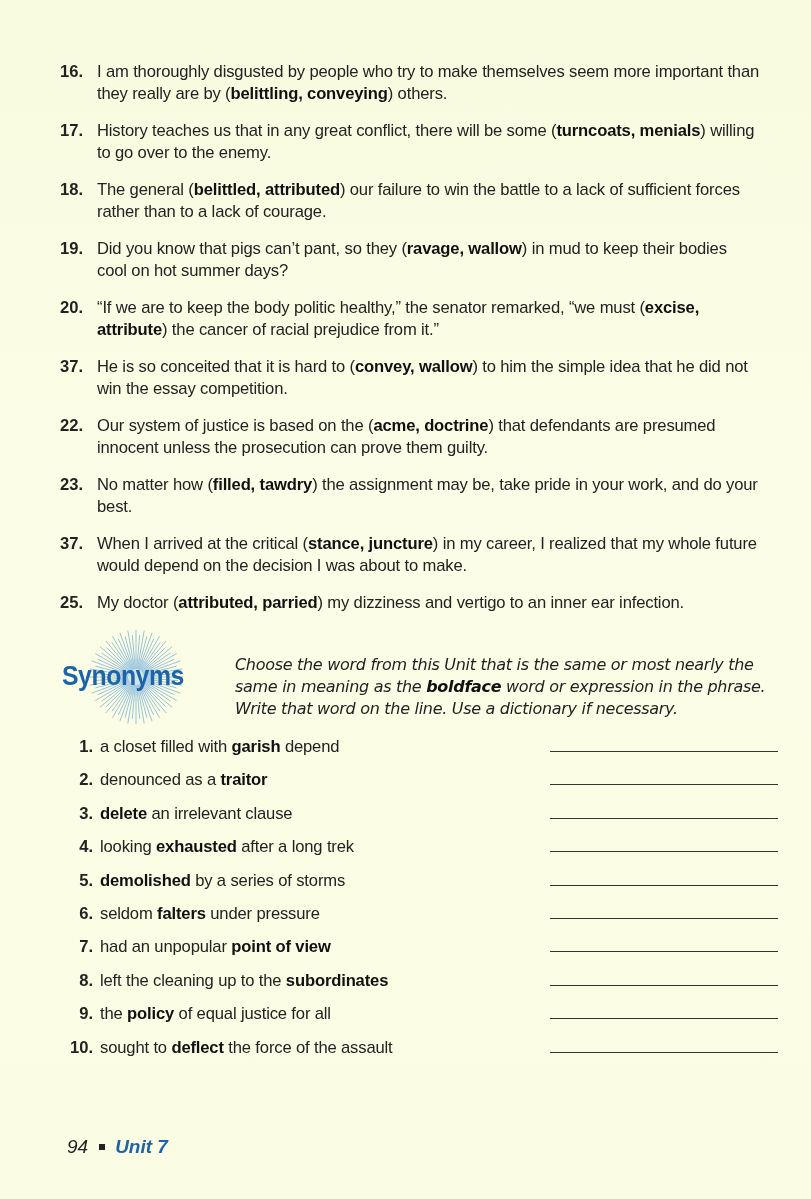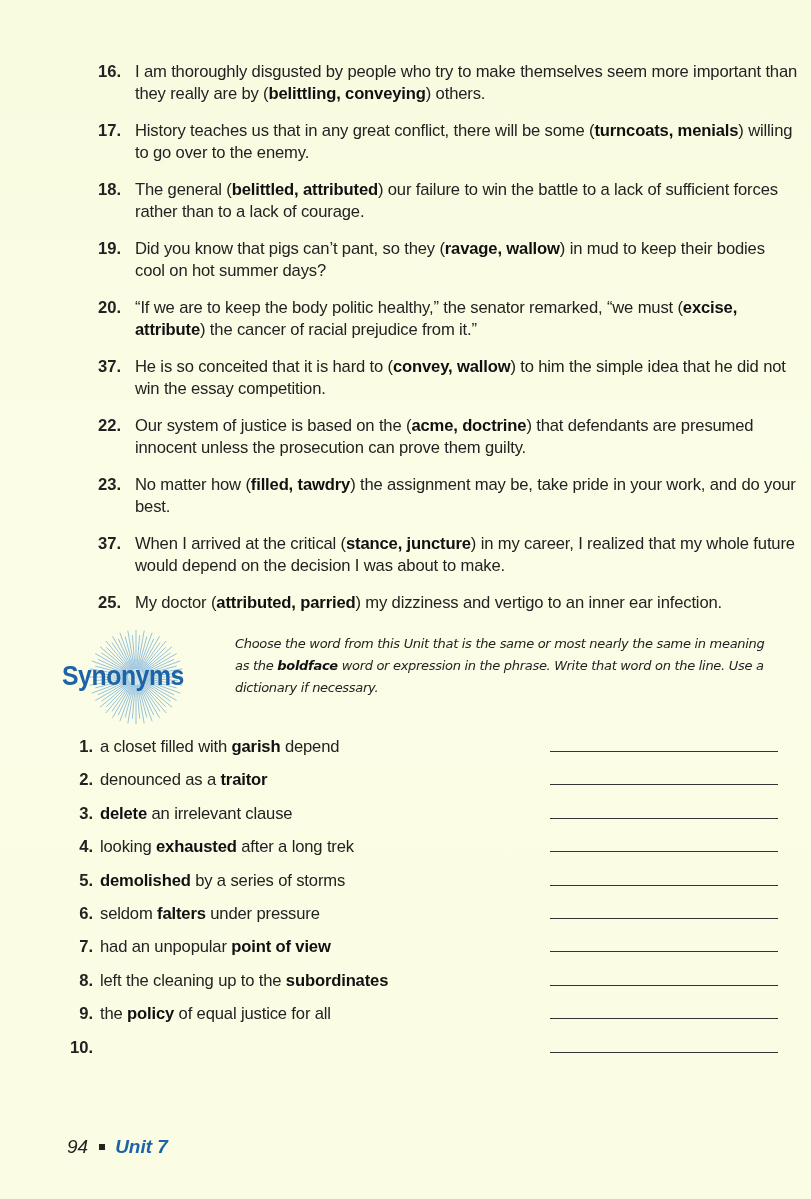--- a/index.html
+++ b/index.html
@@ -5,32 +5,32 @@
     html, body { margin: 0; padding: 0; }
     body {
       width: 811px; height: 1199px;
       background: #fbfde4;
       position: relative; overflow: hidden;
       font-family: "Liberation Sans", sans-serif;
       color: #222;
     }
     .page { position: absolute; left: 0; top: 0; width: 811px; height: 1199px;
       background: linear-gradient(180deg, #f8fbdf 0%, #fbfde6 40%, #fafce3 100%); }
-    .items { position: absolute; left: 60px; top: 61px; width: 700px; margin-left: 38px; }
+    .items { position: absolute; left: 60px; top: 61px; width: 700px; }
     .item { display: flex; font-size: 16.6px; line-height: 22px; margin-bottom: 15px; }
     .item .num { width: 37px; flex: none; font-weight: bold; }
     .item .txt { flex: 1; letter-spacing: -0.15px; }
     b { font-weight: bold; color: #111; }
 
     .syn-header { position: absolute; left: 62px; top: 630px; width: 720px; height: 95px; }
     .burst { position: absolute; left: 22px; top: 0; width: 105px; height: 95px; }
     .syn-title { position: absolute; left: 0; top: 31px; font-size: 27px; font-weight: bold;
       color: #1d63a8; letter-spacing: -0.5px; transform: scaleX(0.92); transform-origin: left; }
-    .syn-instr { position: absolute; left: 173px; top: 3px; width: 540px;
-      font-size: 13px; line-height: 22px; font-style: italic; color: #222;
+    .syn-instr { position: absolute; left: 173px; top: 24px; width: 540px;
+      font-size: 16px; line-height: 22px; font-style: italic; color: #222;
       font-family: "DejaVu Sans", sans-serif; letter-spacing: -0.3px; }
     .syn-instr b { font-weight: bold; }
 
     .syn-list { position: absolute; left: 60px; top: 737px; width: 720px; }
     .syn-row { position: relative; height: 33.4px; font-size: 16.6px; line-height: 20px; }
     .syn-row .num { position: absolute; left: 0; width: 33px; text-align: right; font-weight: bold; }
     .syn-row .txt { position: absolute; left: 40px; letter-spacing: -0.15px; }
     .syn-row .answer-line { position: absolute; left: 490px; top: 14px; width: 228px; height: 0;
       border-bottom: 1.5px solid #333; }
 
@@ -209,20 +209,21 @@
         <span class="txt"><span>left the cleaning up to the </span><b>subordinates</b></span>
         <div class="answer-line"></div>
       </div>
       <div class="syn-row">
         <span class="num">9.</span>
         <span class="txt"><span>the </span><b>policy</b><span> of equal justice for all</span></span>
         <div class="answer-line"></div>
       </div>
       <div class="syn-row">
         <span class="num">10.</span>
+        <span class="txt"><span>sought to </span><b>deflect</b><span> the force of the assault</span></span>
         <div class="answer-line"></div>
       </div>
     </div>
 
   <div class="footer">
     <span class="pg">94</span>
     <span class="sq"></span>
     <span class="unit">Unit 7</span>
   </div>
 </div>

